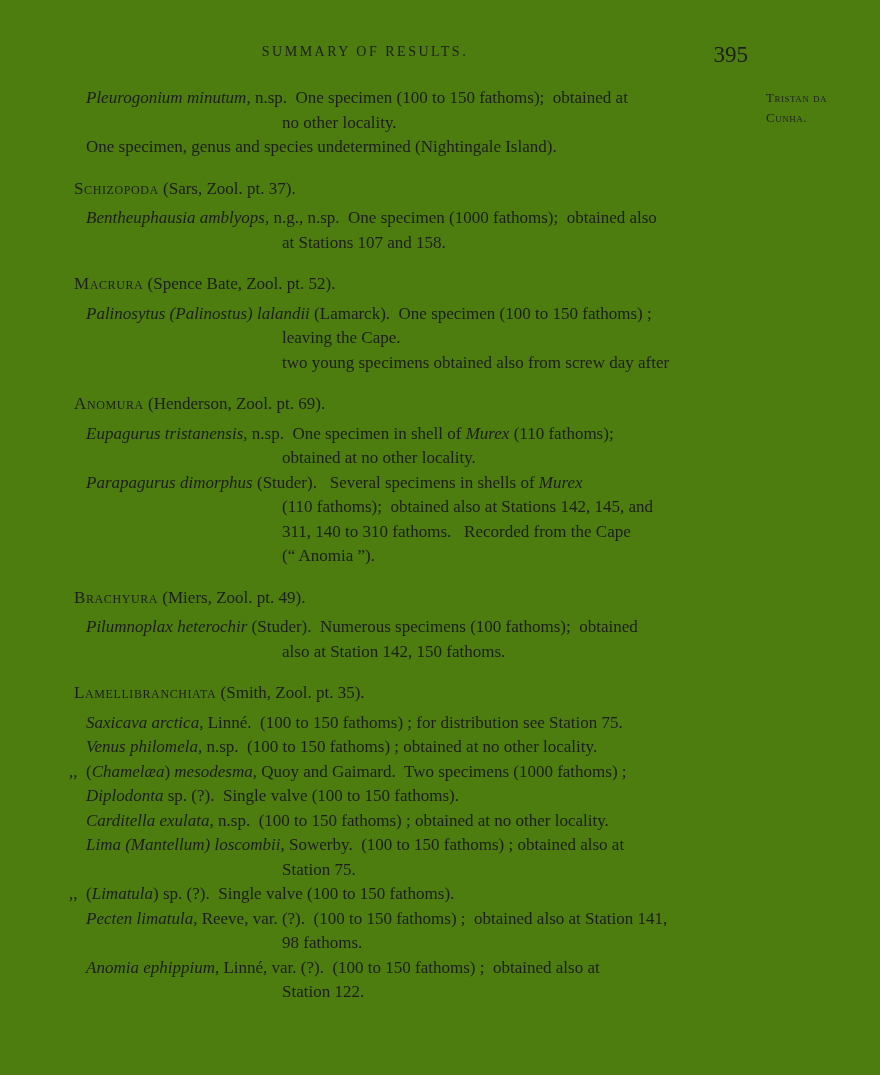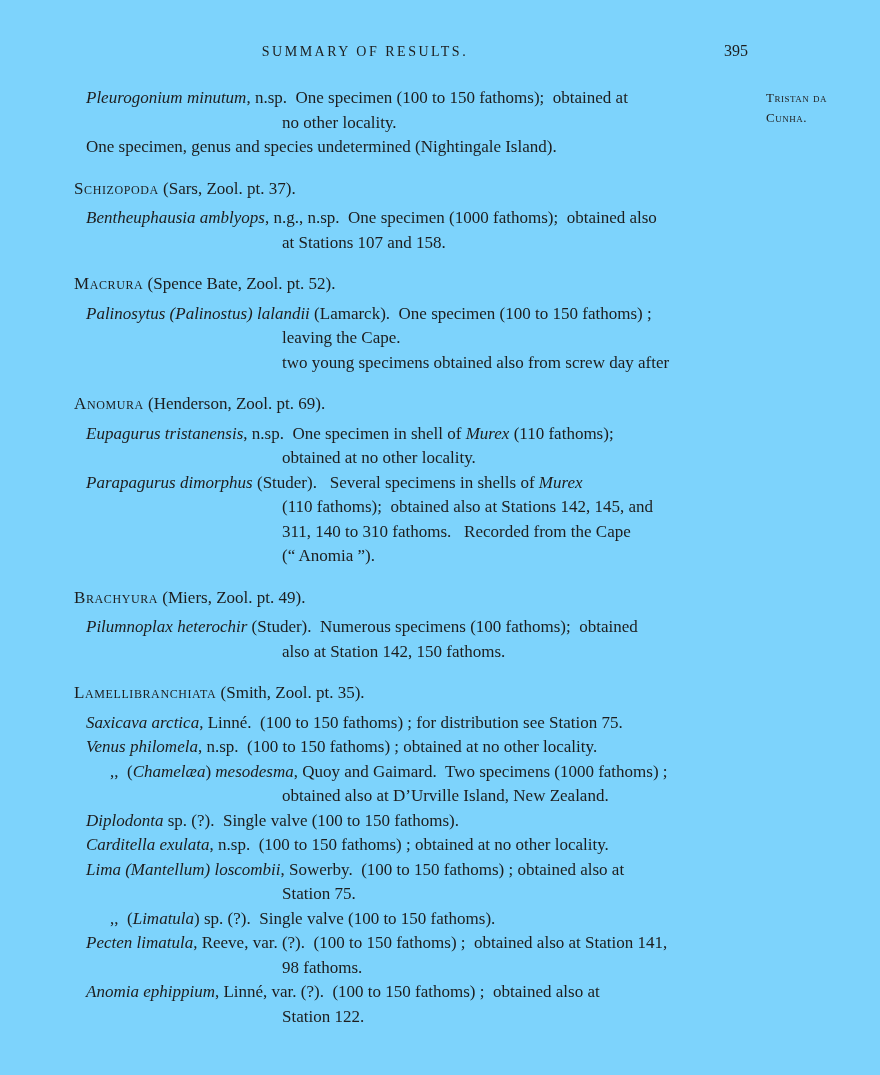--- a/index.html
+++ b/index.html
@@ -5,21 +5,21 @@
   html, body {
     margin: 0;
     padding: 0;
     background: #e9e9e6;
   }
   .page {
     position: relative;
     width: 880px;
     height: 1075px;
     margin: 0 auto;
-    background: #7dd3fc;
+    background: #4d7c0f;
     color: #1d1d1d;
     font-family: "Liberation Serif", "DejaVu Serif", serif;
     box-sizing: border-box;
     padding: 44px 132px 0 42px;
     overflow: hidden;
   }
   .pagehead {
     position: relative;
     height: 22px;
     margin-bottom: 20px;
@@ -30,41 +30,41 @@
     right: 60px;
     text-align: center;
     font-size: 14px;
     letter-spacing: 2.5px;
     font-weight: normal;
   }
   .head-pagenum {
     position: absolute;
     right: 0;
     top: -2px;
-    font-size: 16px;
+    font-size: 23px;
   }
   .margin-note {
     position: absolute;
     left: 766px;
     top: 88px;
     width: 110px;
     font-variant: small-caps;
     font-size: 13px;
     line-height: 20px;
     letter-spacing: 0.5px;
     color: #222;
   }
   #doc-content .line {
     white-space: pre-wrap;
     font-size: 17px;
     line-height: 24.5px;
   }
   .ind-heading { margin-left: 0; }
   .ind-entry { margin-left: 44px; }
-  .ind-ditto { margin-left: 68px; }
+  .ind-ditto { margin-left: 27px; }
   .ind-continuation { margin-left: 240px; }
   .item-heading { margin-top: 17px; margin-bottom: 5px; margin-left: 32px; }
   .item-entry { margin-top: 0; }
   .s-italic { font-style: italic; }
   .s-smallcaps { font-variant: small-caps; letter-spacing: 0.6px; }
   .s-roman { font-style: normal; }
 </style>
 </head>
 <body>
 
@@ -127,21 +127,20 @@
         <div class="line ind-heading"><span class="s-smallcaps">Lamellibranchiata</span><span class="s-roman"> (Smith, Zool. pt. 35).</span></div>
       </div>
       <div class="item item-entry">
         <div class="line ind-entry"><span class="s-italic">Saxicava arctica</span><span class="s-roman">, Linné.  (100 to 150 fathoms) ; for distribution see Station 75.</span></div>
       </div>
       <div class="item item-entry">
         <div class="line ind-entry"><span class="s-italic">Venus philomela</span><span class="s-roman">, n.sp.  (100 to 150 fathoms) ; obtained at no other locality.</span></div>
       </div>
       <div class="item item-entry">
         <div class="line ind-ditto"><span class="s-roman">,,  (</span><span class="s-italic">Chamelæa</span><span class="s-roman">) </span><span class="s-italic">mesodesma</span><span class="s-roman">, Quoy and Gaimard.  Two specimens (1000 fathoms) ;</span></div>
-        <div class="line ind-continuation"><span class="s-roman">obtained also at D’Urville Island, New Zealand.</span></div>
       </div>
       <div class="item item-entry">
         <div class="line ind-entry"><span class="s-italic">Diplodonta</span><span class="s-roman"> sp. (?).  Single valve (100 to 150 fathoms).</span></div>
       </div>
       <div class="item item-entry">
         <div class="line ind-entry"><span class="s-italic">Carditella exulata</span><span class="s-roman">, n.sp.  (100 to 150 fathoms) ; obtained at no other locality.</span></div>
       </div>
       <div class="item item-entry">
         <div class="line ind-entry"><span class="s-italic">Lima (Mantellum) loscombii</span><span class="s-roman">, Sowerby.  (100 to 150 fathoms) ; obtained also at</span></div>
         <div class="line ind-continuation"><span class="s-roman">Station 75.</span></div>

